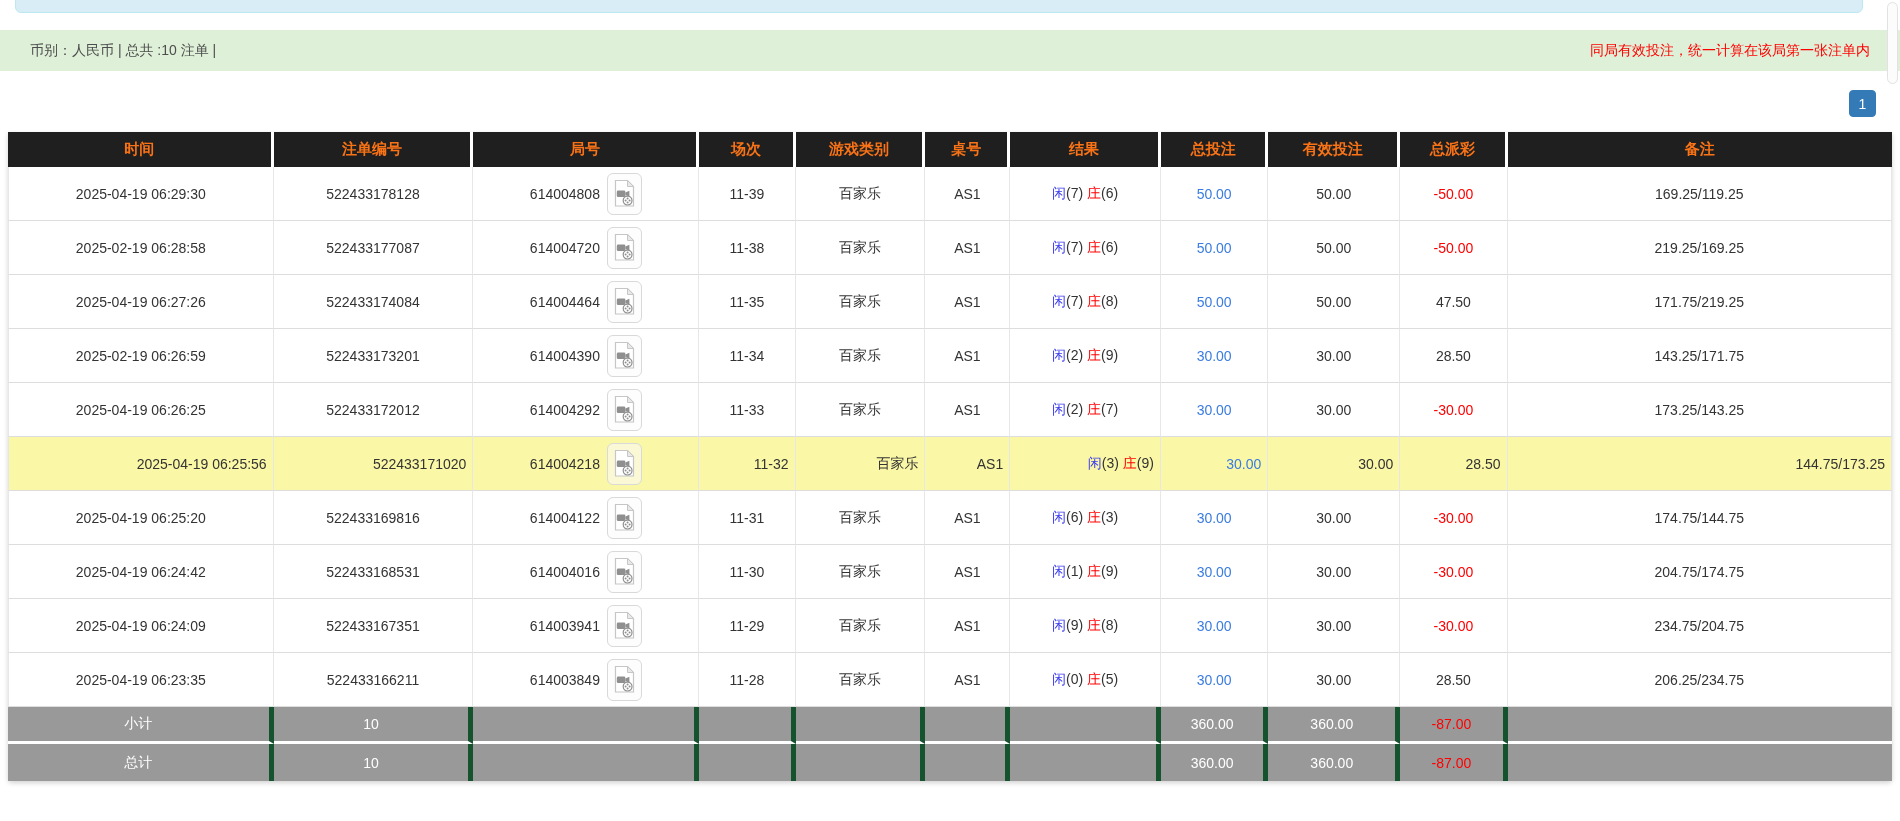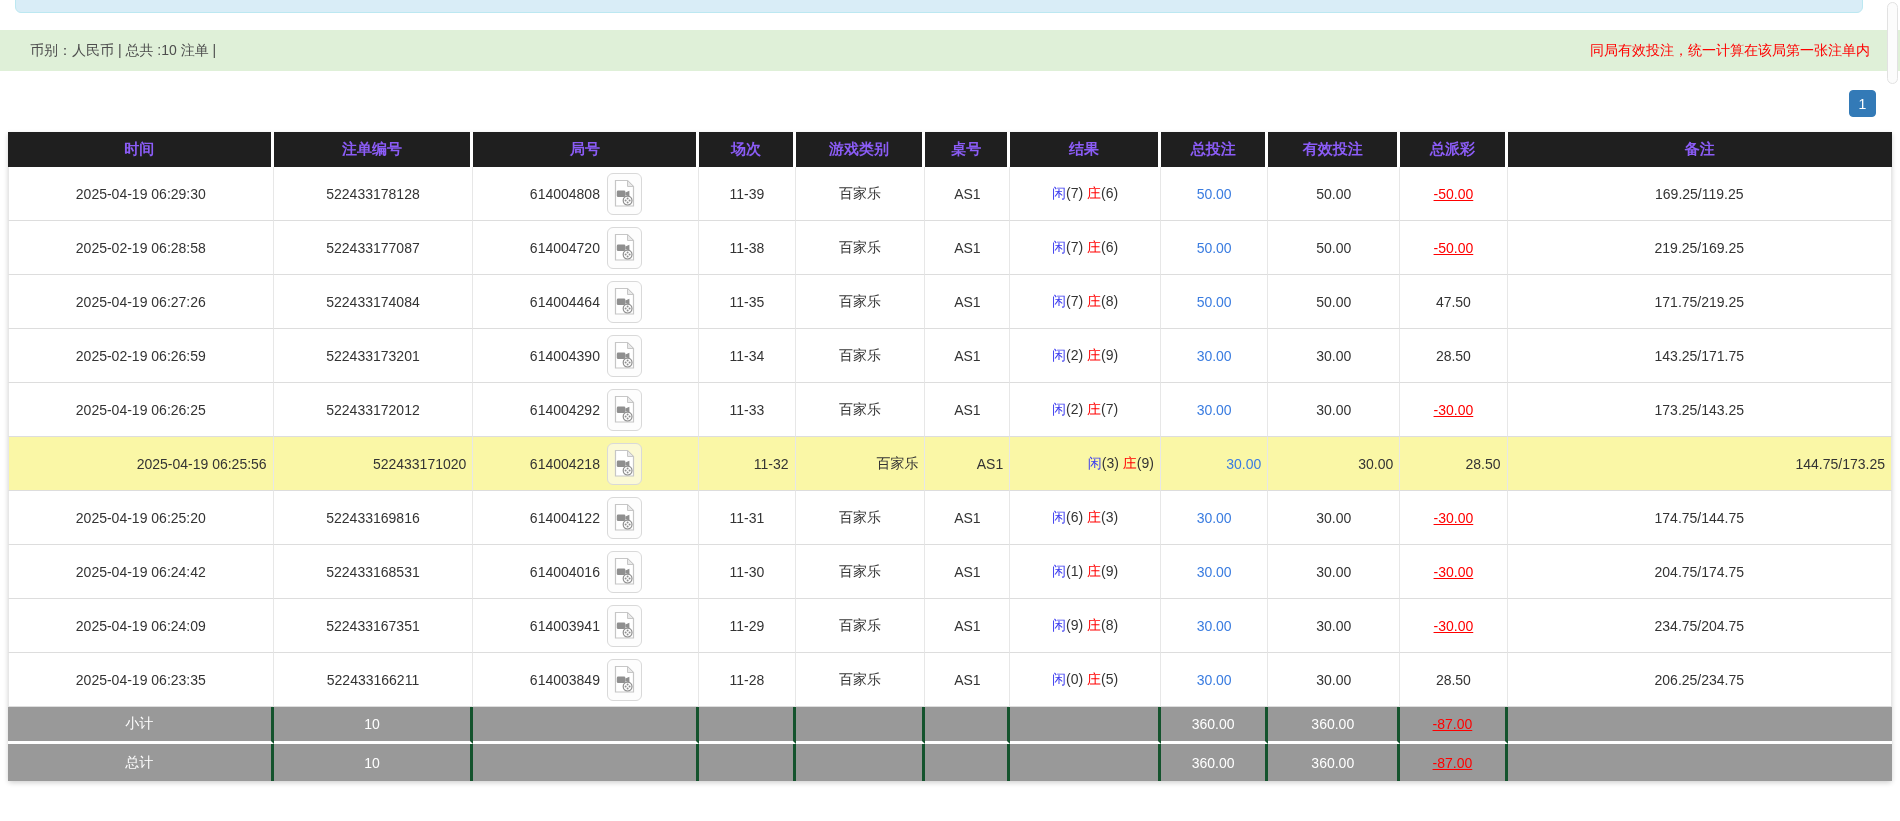--- a/index.html
+++ b/index.html
@@ -53,21 +53,21 @@
     box-shadow:0 2px 5px rgba(0,0,0,0.18);
     border-radius:0 0 4px 4px;
   }
   .grid-table col.c1{width:14.1%}.grid-table col.c2{width:10.6%}
   .grid-table col.c3{width:12.0%}.grid-table col.c4{width:5.1%}
   .grid-table col.c5{width:6.9%}.grid-table col.c6{width:4.5%}
   .grid-table col.c7{width:8.0%}.grid-table col.c8{width:5.7%}
   .grid-table col.c9{width:7.0%}.grid-table col.c10{width:5.7%}
   .grid-table col.c11{width:20.4%}
   thead th{
-    background:var(--header-black);color:#8b5cf6;
+    background:var(--header-black);color:#f97316;
     font-size:15px;font-weight:bold;text-align:center;
     height:35px;border-right:3px solid #fff;padding:4px 2px;
   }
   thead th:last-child{border-right:none;}
   tbody td{
     height:54px;text-align:center;vertical-align:middle;
     background:#fff;color:#333;
     border-bottom:1px solid var(--row-border);
     border-right:1px solid var(--cell-border);
     padding:4px 6px;
@@ -77,24 +77,24 @@
   .round-wrap{display:flex;align-items:center;justify-content:center;gap:7px;}
   .replay-btn{
     width:35px;height:42px;border:1px solid #d9d9d9;border-radius:6px;
     background:rgba(252,252,252,0.55);cursor:pointer;
     display:flex;align-items:center;justify-content:center;padding:0;
   }
   .player{color:var(--player-blue);}
   .banker{color:var(--banker-red);}
   .score{color:#333;}
   .bet-link{color:var(--bet-link-blue);cursor:pointer;text-decoration:none;}
-  .neg{color:var(--negative-red);text-decoration:underline;}
+  .neg{color:var(--negative-red);}
   tfoot td{
     background:var(--footer-gray);color:#fff;text-align:center;
-    height:37px;border-right:3px solid #14532d;border-bottom:3px solid #fff;
+    height:37px;border-right:5px solid #14532d;border-bottom:3px solid #fff;
     padding:2px 6px;
   }
   tfoot tr:last-child td{border-bottom:none;}
   tfoot td:last-child{border-right:none;}
   tfoot td.neg{color:var(--negative-red);}
   
   .scrollbar-track{position:absolute;top:0;right:0;width:15px;height:821px;background:transparent;}
   .scrollbar-thumb{
     position:absolute;top:2px;right:2px;width:11px;height:82px;
     background:#fcfcfc;border:1px solid #e2e2e2;border-radius:6px;

